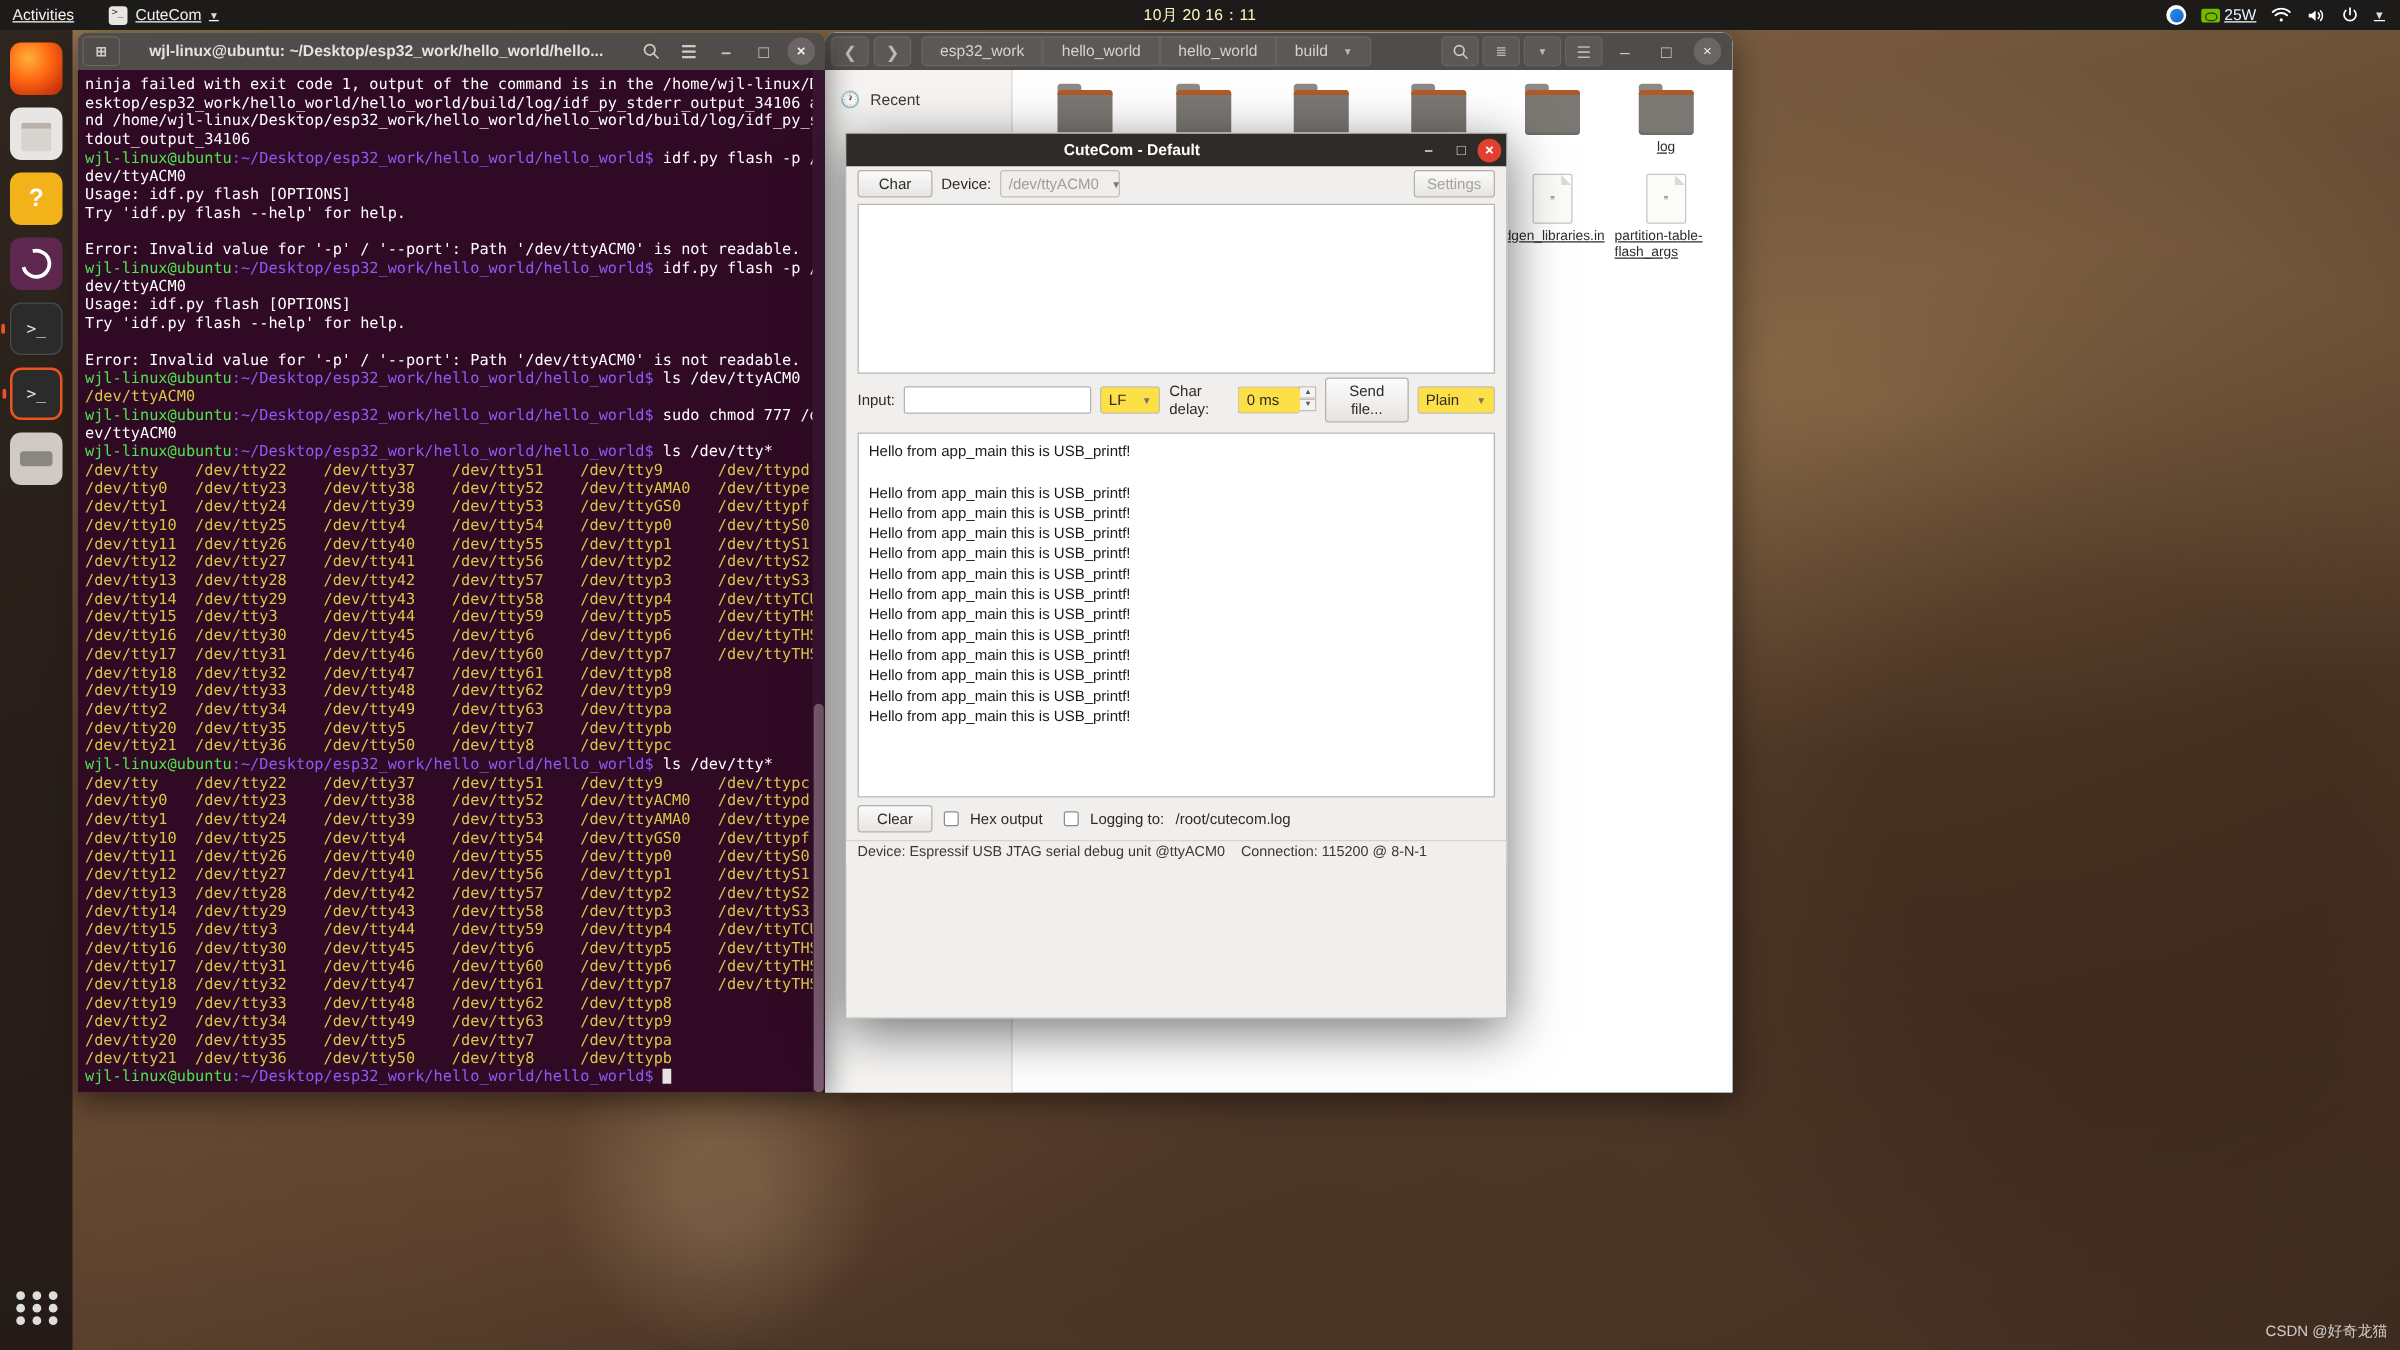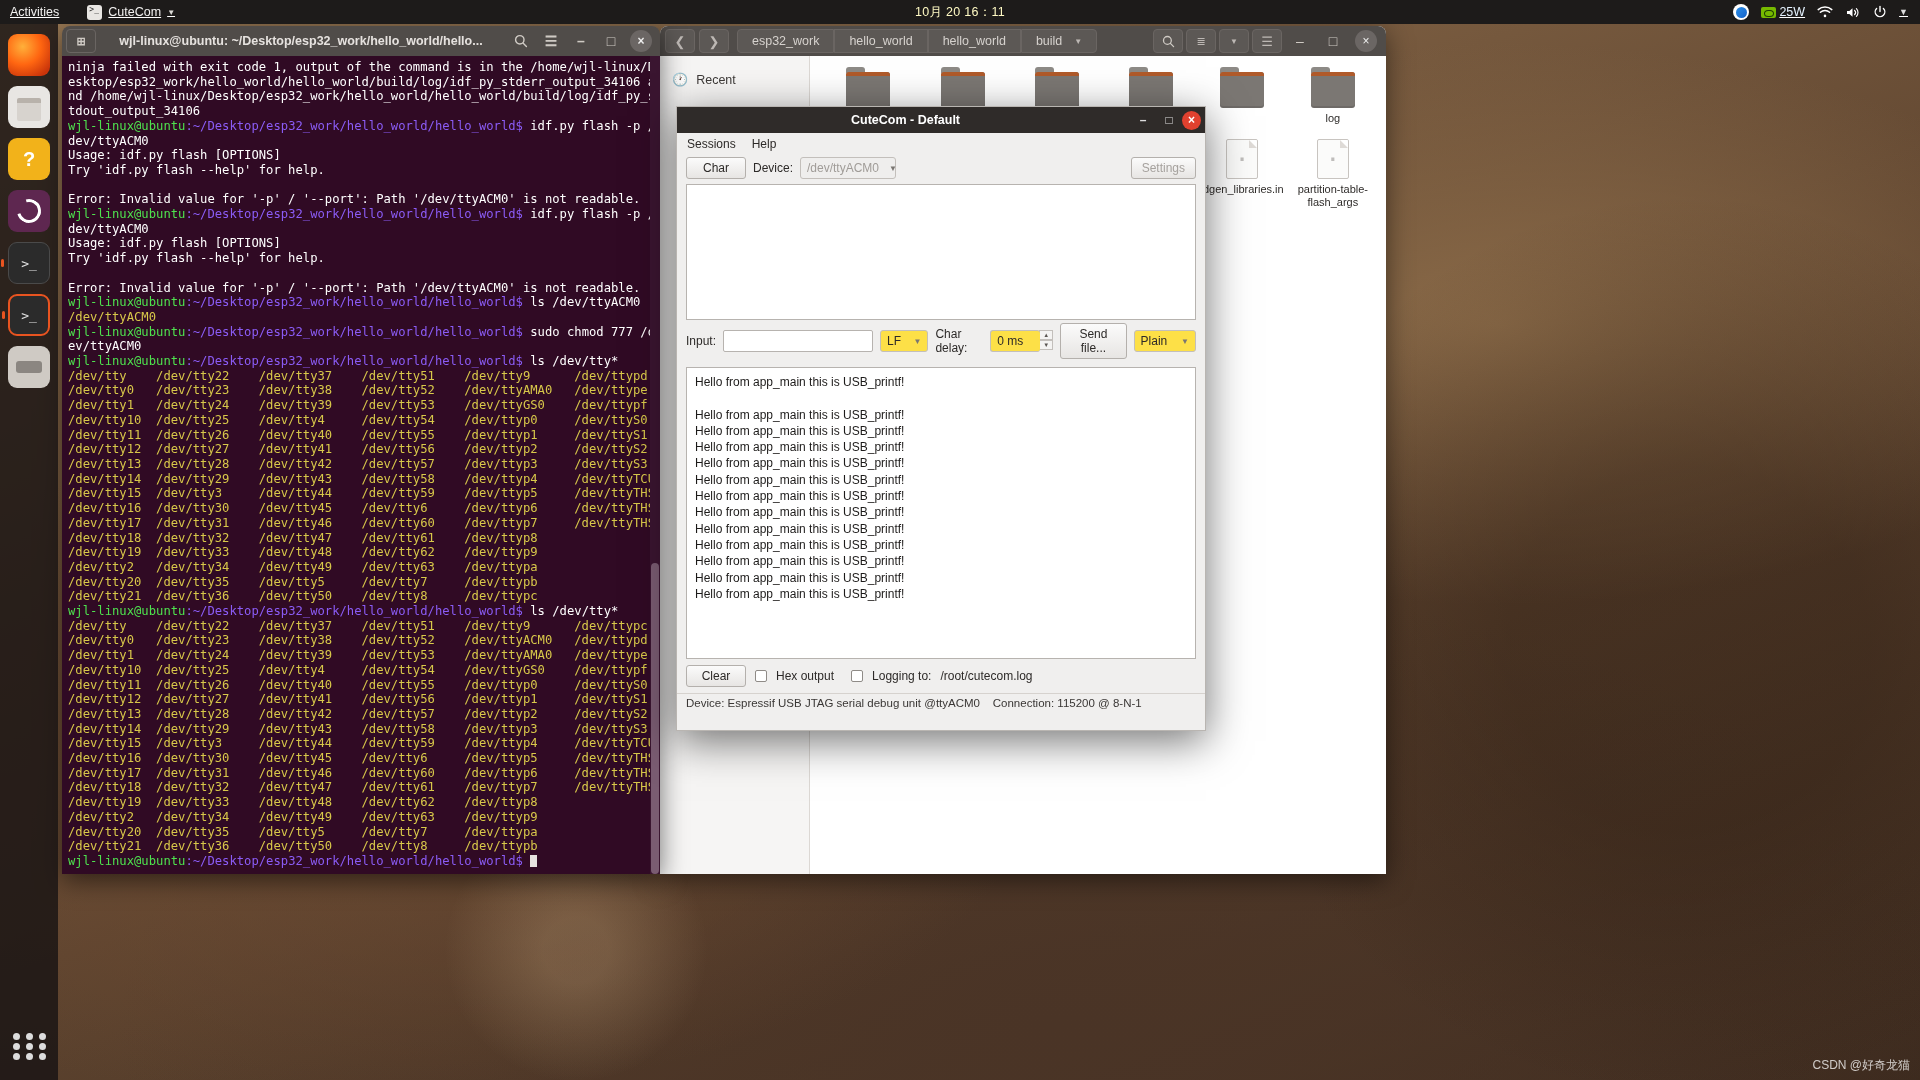--- a/index.html
+++ b/index.html
@@ -194,25 +194,25 @@
   .docico{
     width:32px;height:40px;background:#fbfbfa;border:1px solid #c8c4c0;
     border-radius:2px;position:relative;display:flex;align-items:center;justify-content:center;
     font-family:"DejaVu Sans Mono",monospace;font-size:6px;color:#8a8682;line-height:6px;
     overflow:hidden; text-align:center;
   }
   .docico::before{
     content:"";position:absolute;right:0;top:0;border-width:0 8px 8px 0;
     border-style:solid;border-color:#dedad6 #ffffff;
   }
-  .fname{font-size:11px;color:#2f2c2a;text-align:center;line-height:13px;max-width:92px;}
+  .fname{font-size:11px;color:#2f2c2a;line-height:13px;max-width:92px;text-decoration:underline;}
 
   
   #cutecom{
-    position:absolute; left:676px; top:106px; width:530px; height:625px;
+    position:absolute; left:676px; top:106px; width:530px; height:709px;
     z-index:50; background:#f0efee; box-shadow:0 10px 40px rgba(0,0,0,.55);
     border:1px solid #b9b5b1;
   }
   .cc-title{
     height:26px;background:#2f2b29;color:#ffffff;display:flex;align-items:center;
     font-size:12.5px;font-weight:bold;padding:0 4px;
   }
   .cc-title .t{flex:1;text-align:center;}
   .cc-btn{
     width:26px;height:20px;display:flex;align-items:center;justify-content:center;
@@ -436,24 +436,20 @@
   </div>
 </div>
 
 <div id="cutecom">
   <div class="cc-title">
     <div class="t">CuteCom - Default</div>
     <div class="cc-btn">–</div>
     <div class="cc-btn">□</div>
     <div class="cc-btn close">×</div>
   </div>
-  <div class="cc-menu">
-    <span>Sessions</span>
-    <span>Help</span>
-  </div>
   <div class="cc-row">
     <div class="btn">Char</div>
     <span>Device:</span>
     <div class="combo dim" style="width:96px;">
       <span>/dev/ttyACM0</span>
       <span class="arw">▼</span>
     </div>
     <div class="btn disabled" style="margin-left:auto;">Settings</div>
   </div>
   <div class="cc-console"></div>

